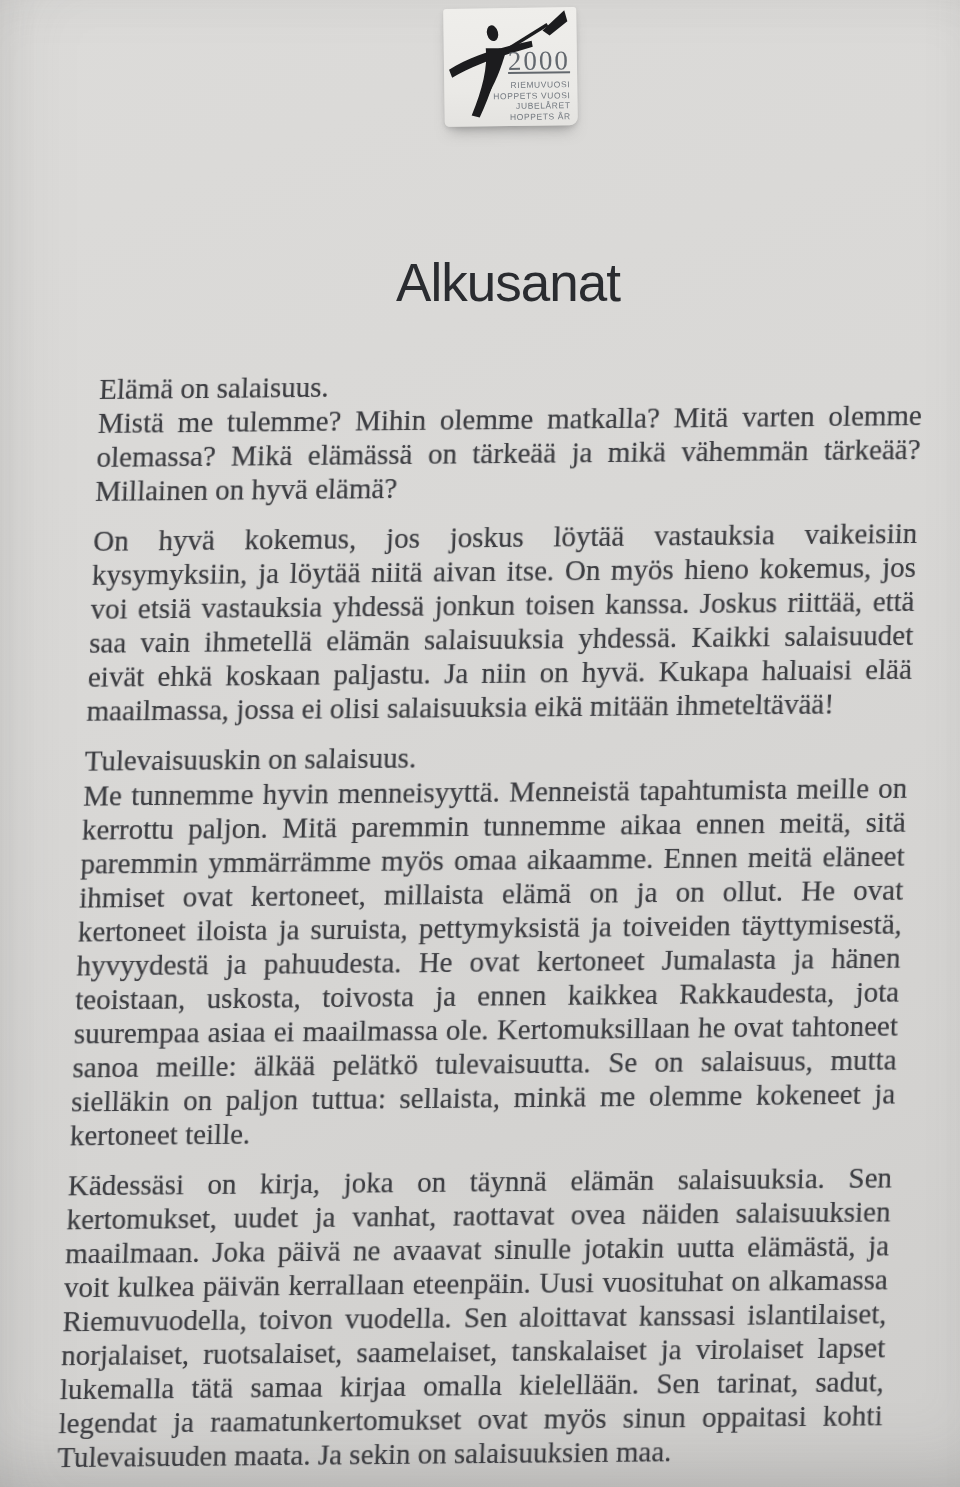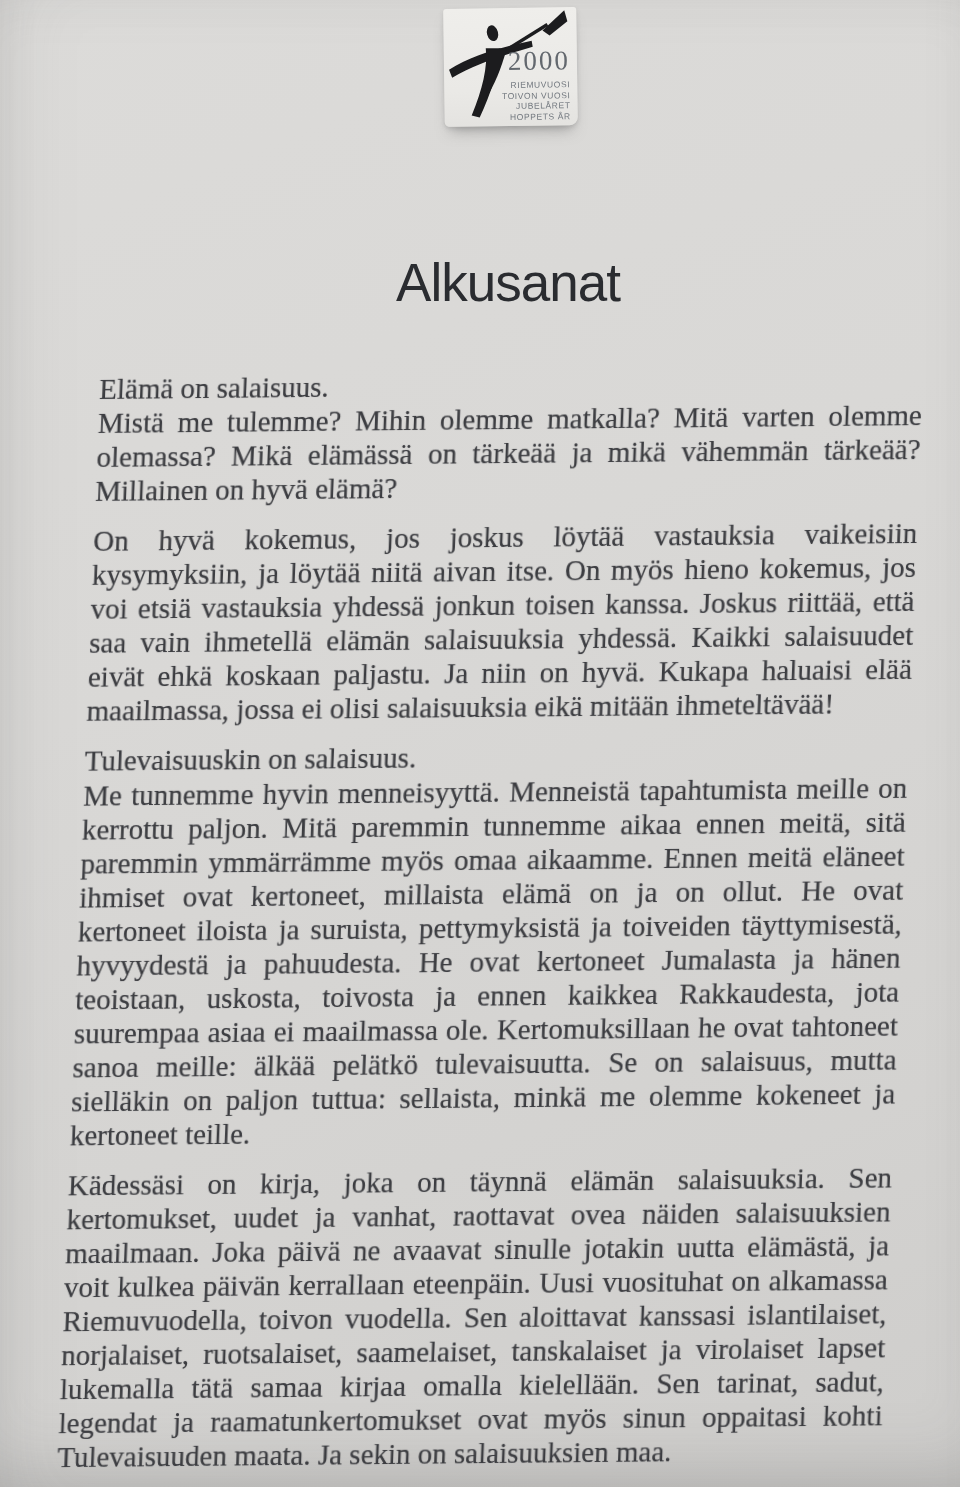--- a/index.html
+++ b/index.html
@@ -26,21 +26,21 @@
     position:absolute;left:444px;top:8px;width:133px;height:118px;
     background:linear-gradient(180deg,#efeeeb 0%,#eae9e6 70%,#e4e3e0 100%);
     border-radius:3px 3px 8px 5px;
     transform:rotate(-.8deg);
     box-shadow:0 10px 14px -6px rgba(105,105,105,.5),0 2px 4px rgba(120,120,120,.25);
   }
   .stamp svg{position:absolute;inset:0;}
   .stamp-year{
     position:absolute;right:7px;top:40px;
     font-family:"Liberation Serif",serif;
-    font-size:27px;line-height:27px;color:#63686e;letter-spacing:2px;
+    font-size:27px;line-height:27px;color:#63686e;letter-spacing:2px;text-decoration:underline;
   }
   .stamp-captions{
     position:absolute;right:7px;top:72px;text-align:right;
     font-family:"Liberation Sans",sans-serif;
     font-size:8.5px;line-height:10.5px;letter-spacing:.6px;color:#71777e;
   }
 
   
   .title{
     position:absolute;left:0;right:0;top:216px;text-align:center;
@@ -83,21 +83,21 @@
       <ellipse cx="49" cy="25" rx="5.5" ry="8" fill="#1c1c1e" transform="rotate(-14 49 25)"></ellipse>
 
       <path d="M5,61 C30,46 55,40 88,33 L89,39 C60,47 32,55 8,69 Z" fill="#1c1c1e"></path>
 
       <path d="M42,40 C44,58 38,82 27,107 L35,109 C47,84 55,60 57,40 Z" fill="#1c1c1e"></path>
       <path d="M45,42 L63,40 C57,62 50,76 42,90 Z" fill="#1c1c1e"></path>
     </svg>
     <div class="stamp-year">2000</div>
     <div class="stamp-captions">
       <div>RIEMUVUOSI</div>
-      <div>TOIVON VUOSI</div>
+      <div>HOPPETS VUOSI</div>
       <div>JUBELÅRET</div>
       <div>HOPPETS ÅR</div>
     </div>
   </div>
 
   <h1 class="title">Alkusanat</h1>
 
   <div class="text-block">
     <p>Elämä on salaisuus.
 Mistä me tulemme? Mihin olemme matkalla? Mitä varten olemme olemassa? Mikä elämässä on tärkeää ja mikä vähemmän tärkeää? Millainen on hyvä elämä?</p>

